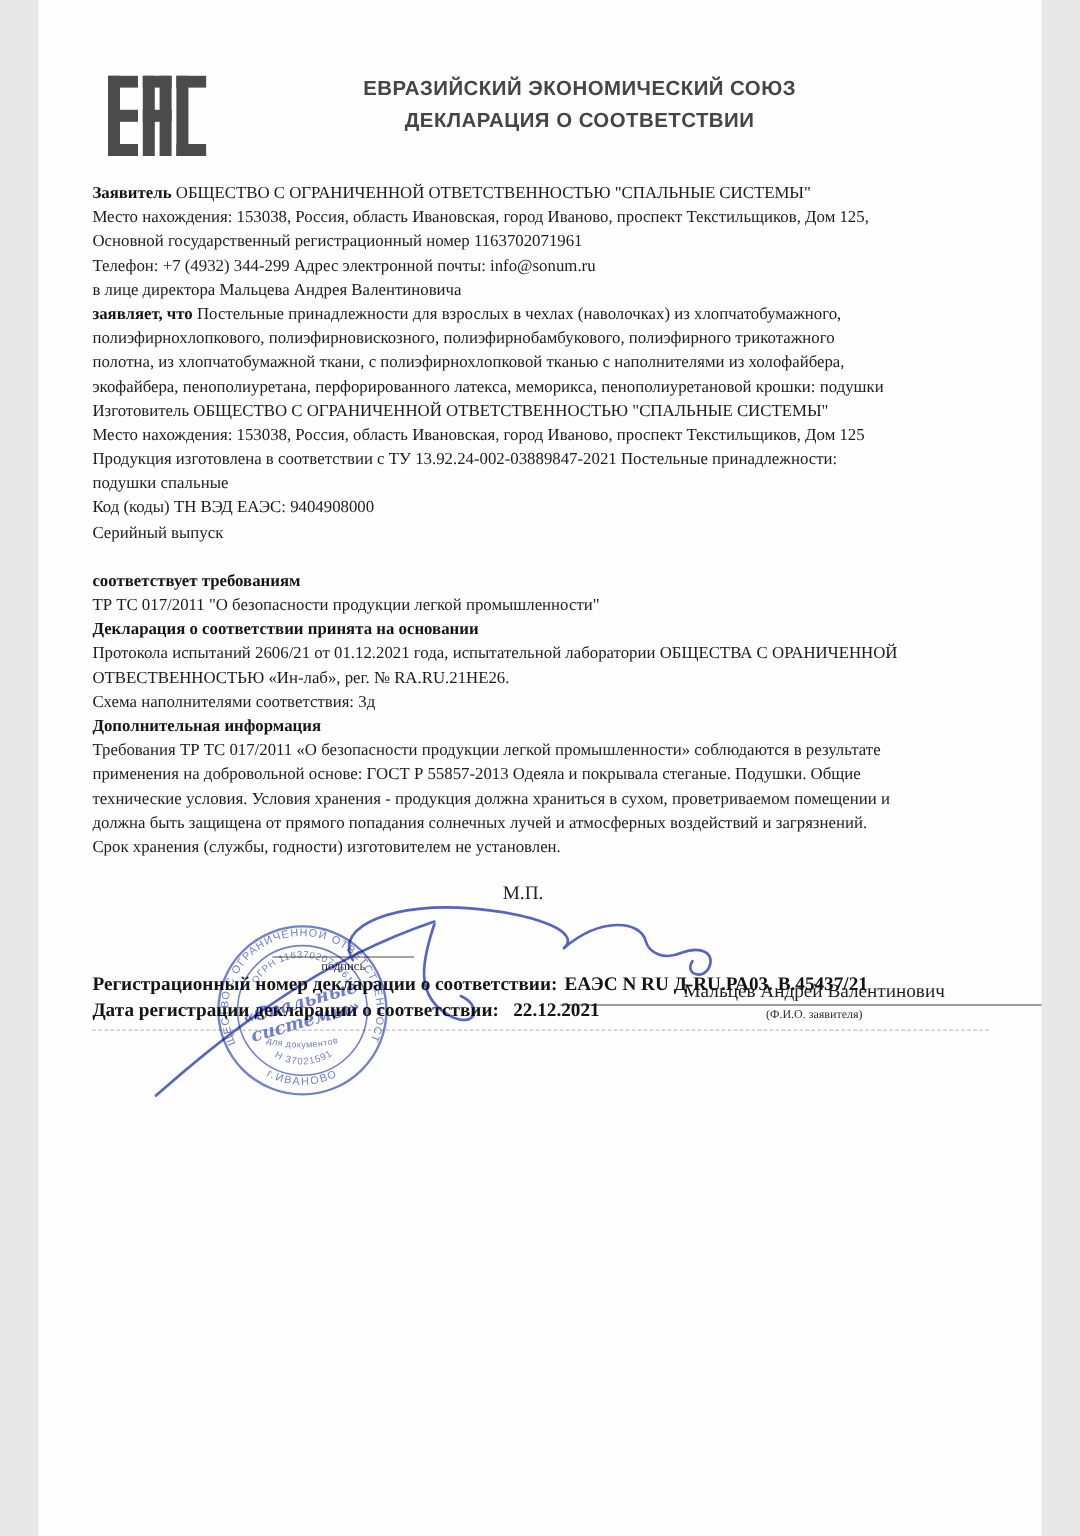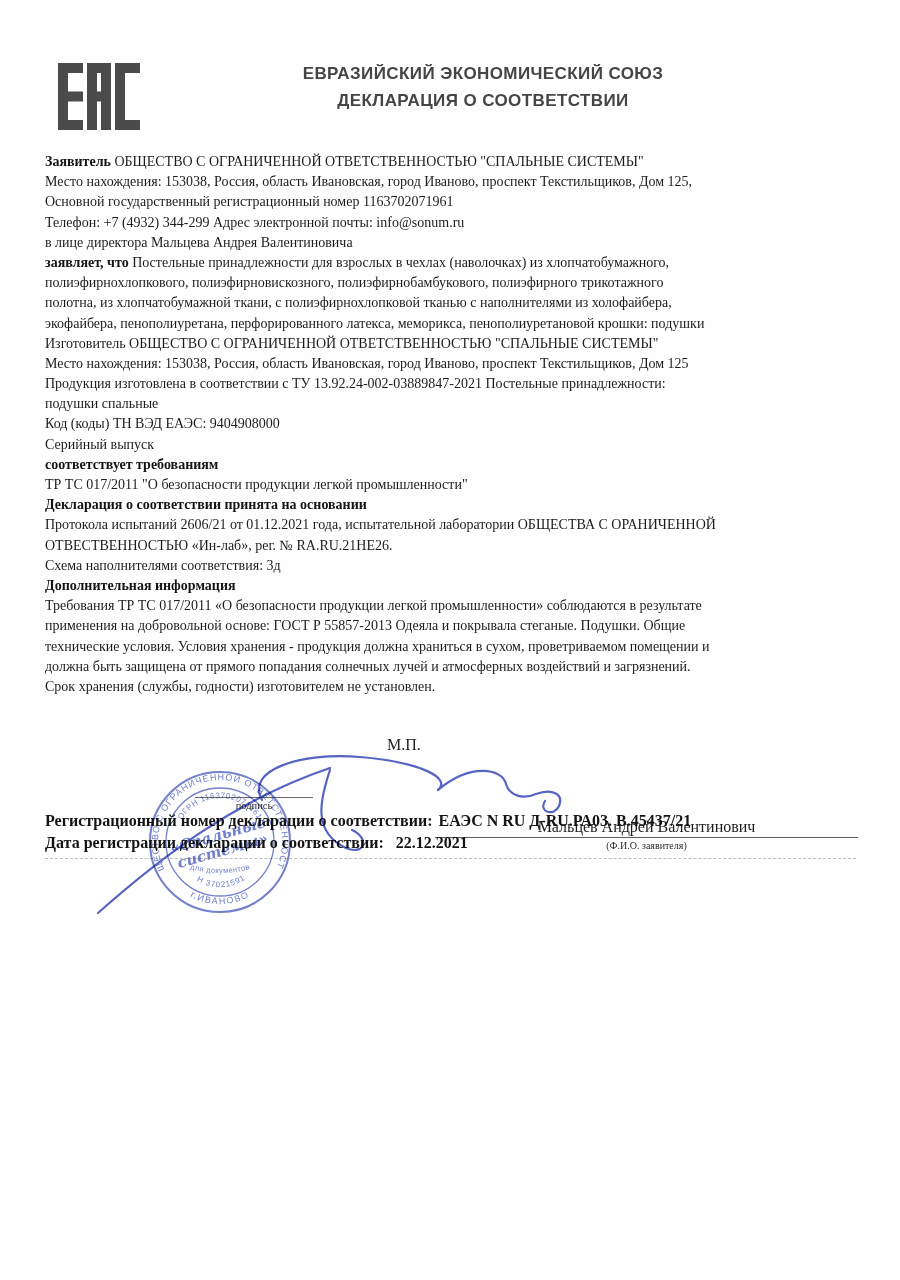--- a/index.html
+++ b/index.html
@@ -1,38 +1,38 @@
 <!DOCTYPE html>
 <html><head>
 <meta charset="utf-8">
 <style>
   html,body{margin:0;padding:0;background:#e8e8e8;}
   .page{
-    position:relative;width:900px;height:1280px;margin:0 auto;
+    position:relative;width:836px;height:1280px;margin:0 auto;
     background:#fefefe;overflow:hidden;
     font-family:"Liberation Serif","DejaVu Serif",serif;color:#1c1c1c;
   }
   
   .eac-logo{position:absolute;left:58px;top:63px;}
   
   .doc-title{
     position:absolute;top:60px;left:0;right:0;text-align:center;
     transform:translateX(33px);
     font-family:"Liberation Sans","DejaVu Sans",sans-serif;
     font-weight:bold;font-size:17px;line-height:27px;color:#454545;
     letter-spacing:.4px;
   }
   
   .body-text{
     position:absolute;left:45px;top:152px;width:815px;
     font-size:14px;line-height:20.2px;white-space:nowrap;
   }
   .ln{height:20.2px;}
   .ln b{font-weight:bold;color:#141414;}
-  .mt4{margin-top:0;}
+  .mt4{margin-top:20px;}
   .validity{margin-top:17px;}
   
   .sig-left{position:absolute;left:195px;top:782px;width:118px;text-align:center;}
   .sig-rule{height:15px;border-bottom:1.5px solid #6a6a6a;}
   .sig-cap{font-size:10.5px;color:#2f2f2f;padding-top:2px;}
   .mp{position:absolute;left:387px;top:736px;font-size:16px;color:#242424;}
   .fio{position:absolute;left:435px;top:778px;width:423px;text-align:center;}
   .fio-name{font-size:16px;line-height:19px;border-bottom:1.5px solid #5d5d5d;padding-bottom:1px;color:#1e1e1e;margin-top:39px;}
   .fio-cap{font-size:10px;color:#2f2f2f;padding-top:2px;}
   

